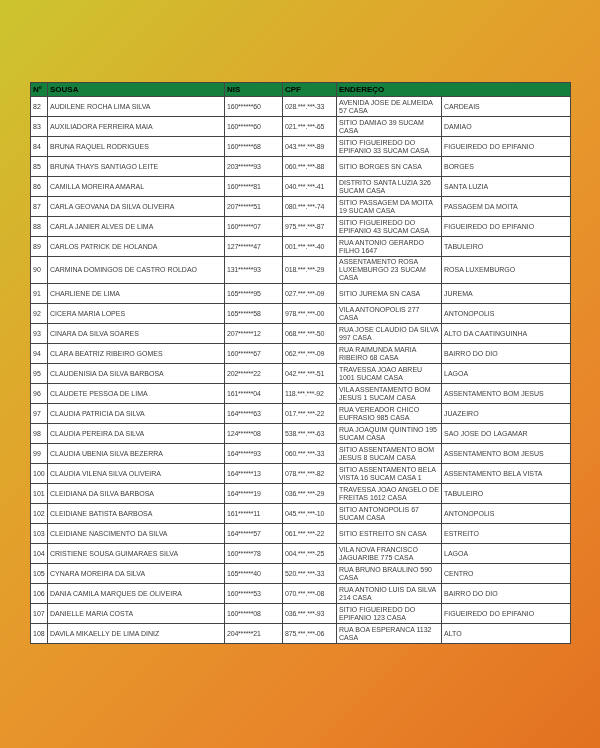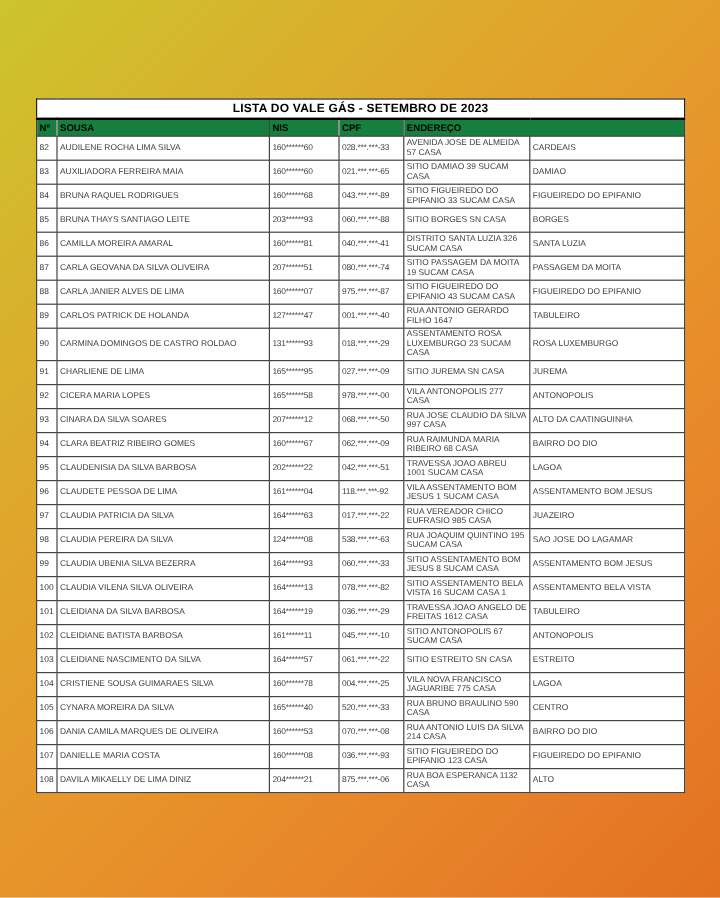--- a/index.html
+++ b/index.html
@@ -52,23 +52,20 @@
   <table>
     <colgroup>
       <col class="c-num">
         <col class="c-nome">
         <col class="c-nis">
       <col class="c-cpf">
         <col class="c-end">
         <col class="c-bairro">
     </colgroup>
     <thead>
-      <tr class="title-row">
-        <th colspan="6">LISTA DO VALE GÁS - SETEMBRO DE 2023</th>
-      </tr>
       <tr class="head-row">
         <th>Nº</th>
         <th>SOUSA</th>
         <th>NIS</th>
         <th>CPF</th>
         <th colspan="2">ENDEREÇO</th>
       </tr>
     </thead>
     <tbody id="rows-body">
   <tr>

